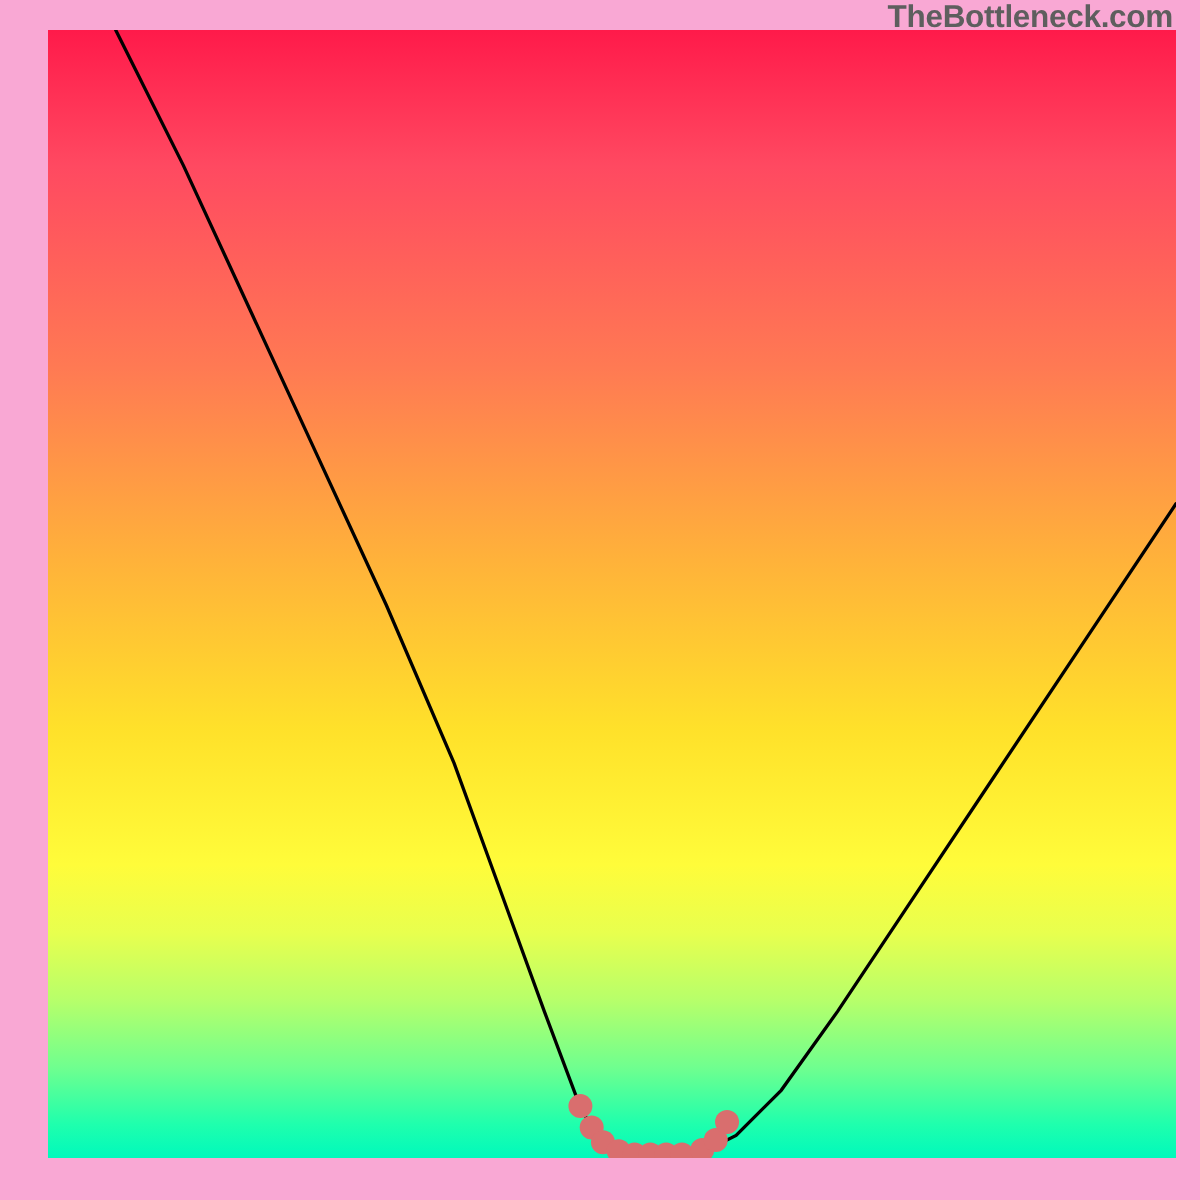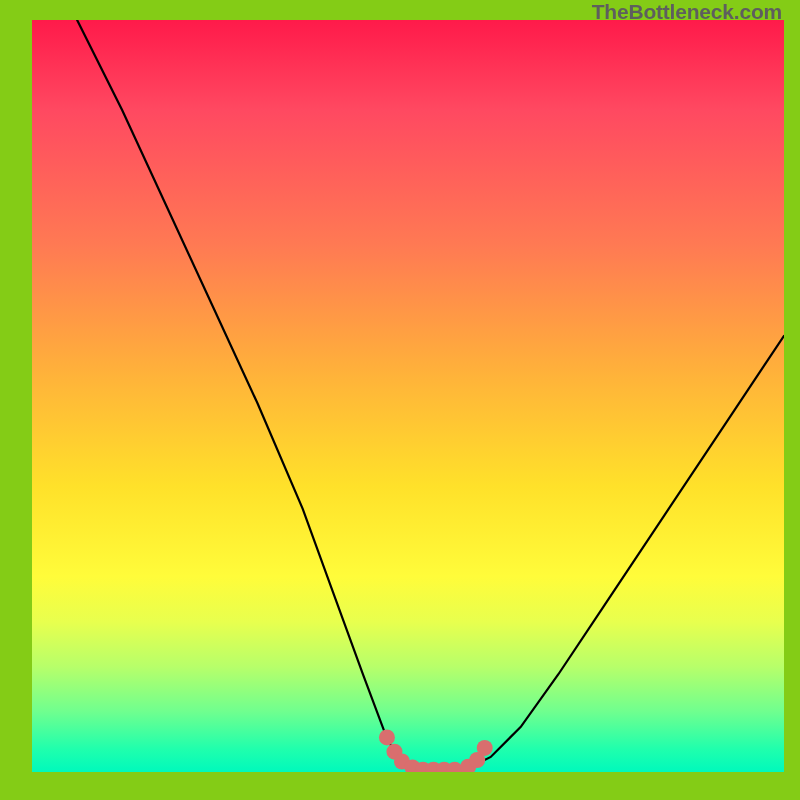--- a/index.html
+++ b/index.html
@@ -8,21 +8,21 @@
     width: 800px;
     height: 800px;
     overflow: hidden;
     background: #000;
     font-family: Arial, Helvetica, sans-serif;
   }
   .frame {
     position: relative;
     width: 800px;
     height: 800px;
-    background: #84cc16;
+    background: #f9a8d4;
   }
   .plot-area {
     position: absolute;
     left: 32px;
     top: 20px;
     width: 752px;
     height: 752px;
     background: linear-gradient(
       to bottom,
       #ff1a4a 0%,

